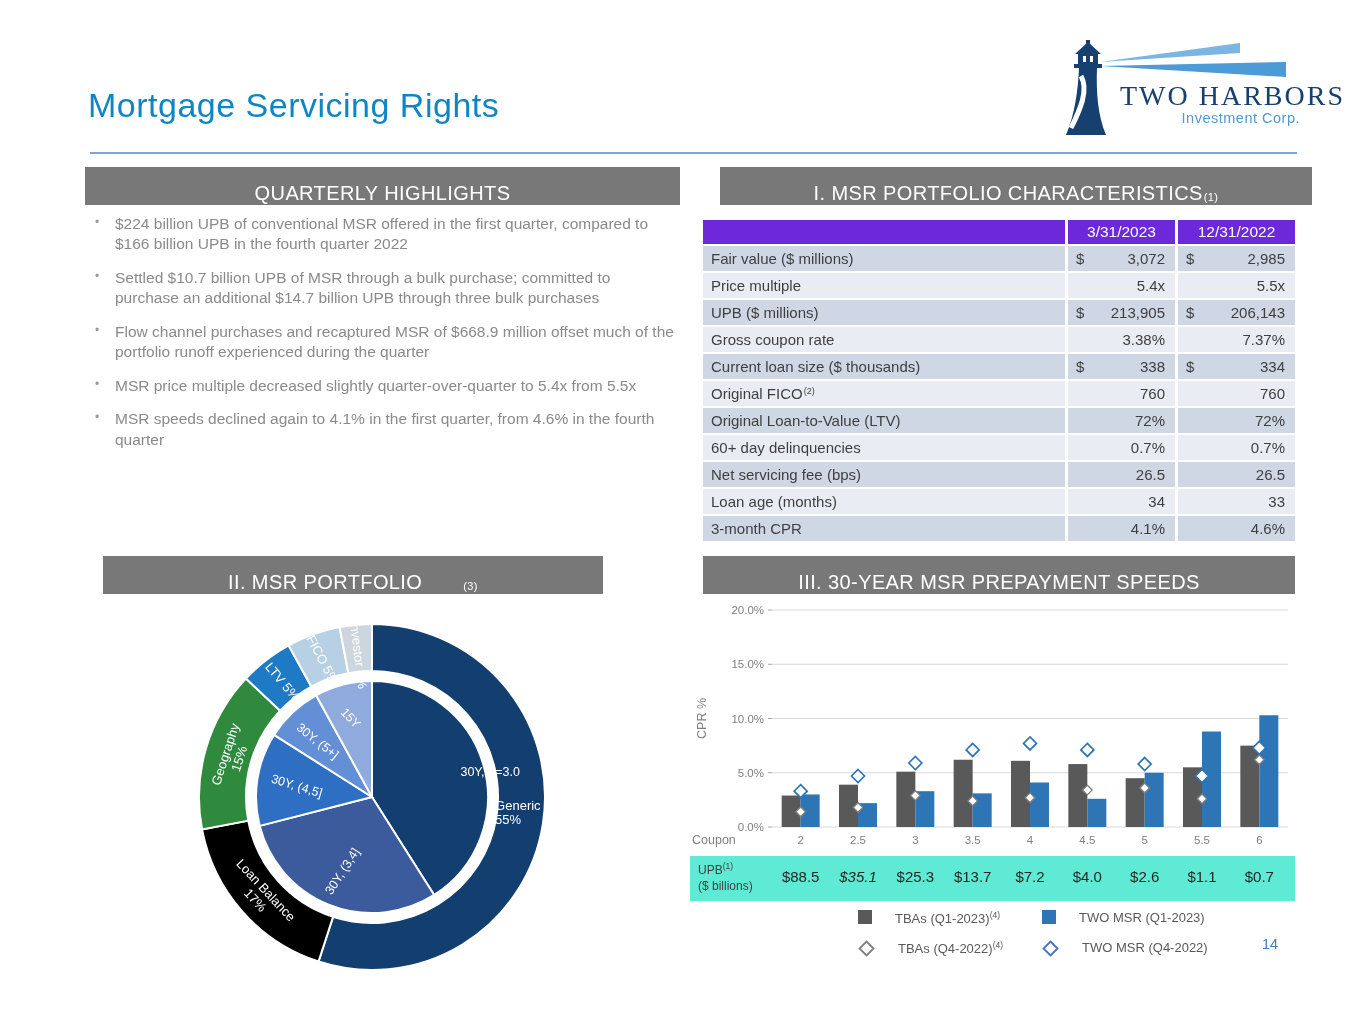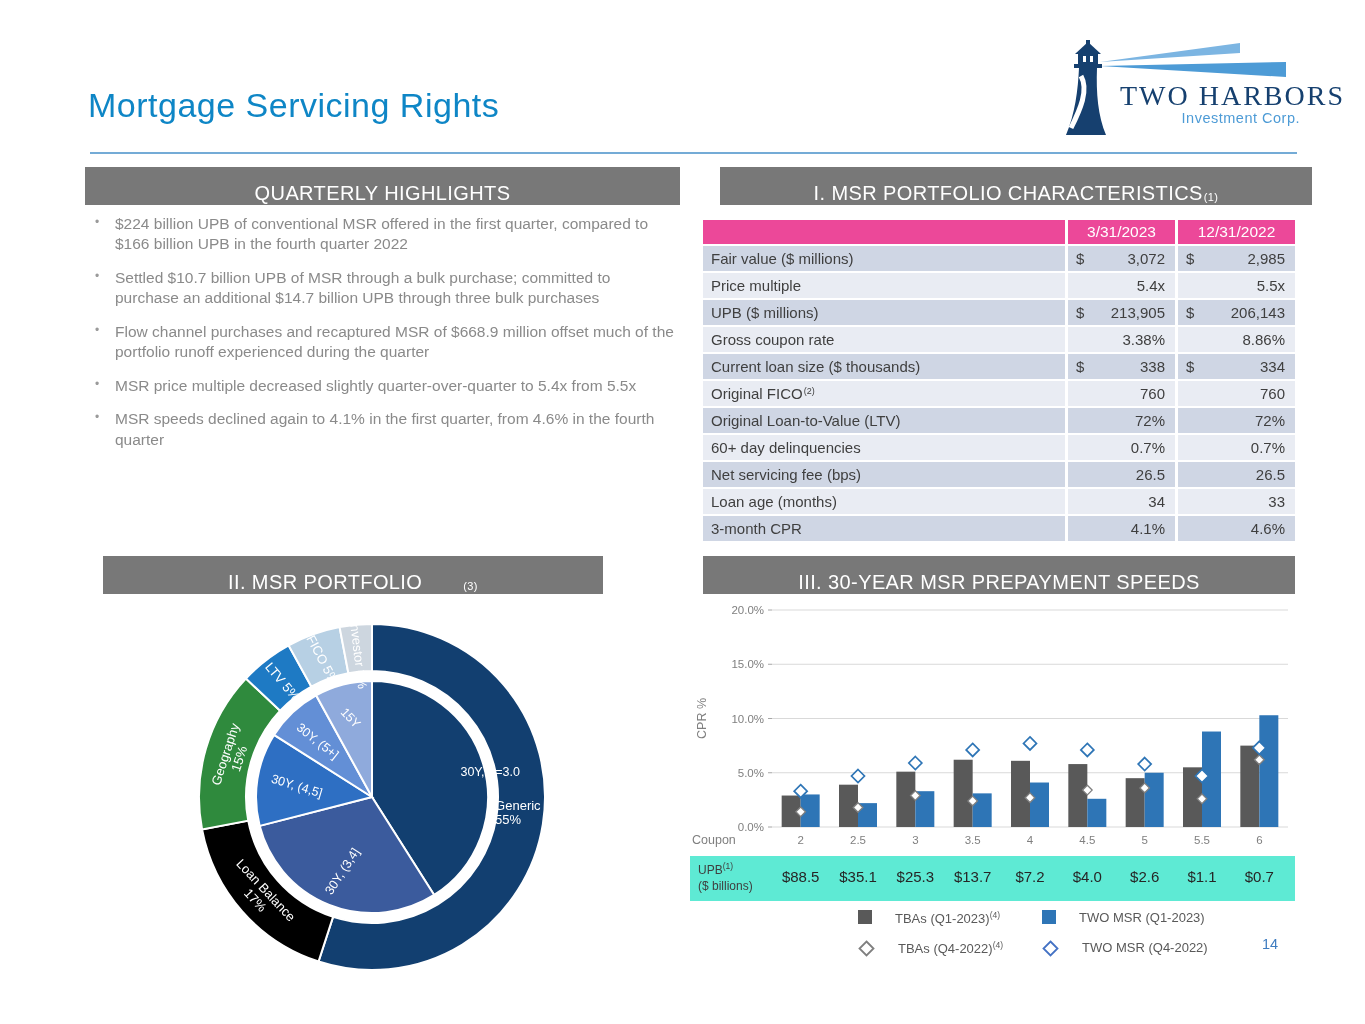--- a/index.html
+++ b/index.html
@@ -29,21 +29,21 @@
   .bullets{position:absolute;left:88px;top:214px;width:588px;margin:0;padding:0;list-style:none;}
   .bullets li{position:relative;padding-left:27px;margin-bottom:13px;font-size:15.5px;
     line-height:1.32;color:#8a8a8a;}
   .bullets li::before{content:"\2022";position:absolute;left:7px;top:1px;font-size:12px;color:#9a9a9a;}
 
   
   .char-table{position:absolute;left:703px;top:220px;width:592px;}
   .trow{display:grid;grid-template-columns:362px 110px 120px;}
   .tcell{height:25px;display:flex;align-items:center;font-size:15px;color:#3f3f3f;
     border-bottom:2px solid #fff;}
-  .thead .tcell{height:24px;background:#ec4899;color:#fff;font-size:15.5px;justify-content:center;}
+  .thead .tcell{height:24px;background:#6d28d9;color:#fff;font-size:15.5px;justify-content:center;}
   .tcell.lbl{padding-left:8px;}
   .tcell.val{justify-content:flex-end;padding-right:10px;position:relative;border-left:3px solid #fff;}
   .tcell.val .cur{position:absolute;left:8px;}
   .dark .tcell{background:#cfd6e4;}
   .light .tcell{background:#e9ecf3;}
   .thead .tcell{border-left:3px solid #fff;}
   .thead .tcell:first-child{border-left:none;}
   .tcell sup{font-size:9px;margin-left:1px;transform:translateY(-3px);}
 
   
@@ -155,21 +155,21 @@
           <span class="cur">$</span>
           <span>206,143</span>
         </div>
       </div>
       <div class="trow light">
         <div class="tcell lbl">Gross coupon rate</div>
         <div class="tcell val">
           <span>3.38%</span>
         </div>
         <div class="tcell val">
-          <span>8.86%</span>
+          <span>7.37%</span>
         </div>
       </div>
       <div class="trow dark">
         <div class="tcell lbl">Current loan size ($ thousands)</div>
         <div class="tcell val">
           <span class="cur">$</span>
           <span>338</span>
         </div>
         <div class="tcell val">
           <span class="cur">$</span>
@@ -325,21 +325,21 @@
         <path d="M569.3333333333334,141.29500000000002 L575.8333333333334,147.79500000000002 L569.3333333333334,154.29500000000002 L562.8333333333334,147.79500000000002 Z" fill="#fff" stroke="#2e75b6" stroke-width="1.7"></path>
       </svg>
   </div>
 
   <div class="upb-strip" id="upb-strip">
     <div class="upb-label">
       <div><span>UPB</span><sup>(1)</sup></div>
       <div>($ billions)</div>
     </div>
   <div class="upb-val" style="left: 82px; width: 57.3333px;">$88.5</div>
-      <div class="upb-val" style="left: 139.333px; width: 57.3333px;">$35.1</div>
+      <div class="upb-val" style="left: 139.333px; width: 57.3333px; font-style: italic;">$35.1</div>
       <div class="upb-val" style="left: 196.667px; width: 57.3333px;">$25.3</div>
       <div class="upb-val" style="left: 254px; width: 57.3333px;">$13.7</div>
       <div class="upb-val" style="left: 311.333px; width: 57.3333px;">$7.2</div>
       <div class="upb-val" style="left: 368.667px; width: 57.3333px;">$4.0</div>
       <div class="upb-val" style="left: 426px; width: 57.3333px;">$2.6</div>
       <div class="upb-val" style="left: 483.333px; width: 57.3333px;">$1.1</div>
       <div class="upb-val" style="left: 540.667px; width: 57.3333px;">$0.7</div>
     </div>
 
   <div class="legend" id="legend">

